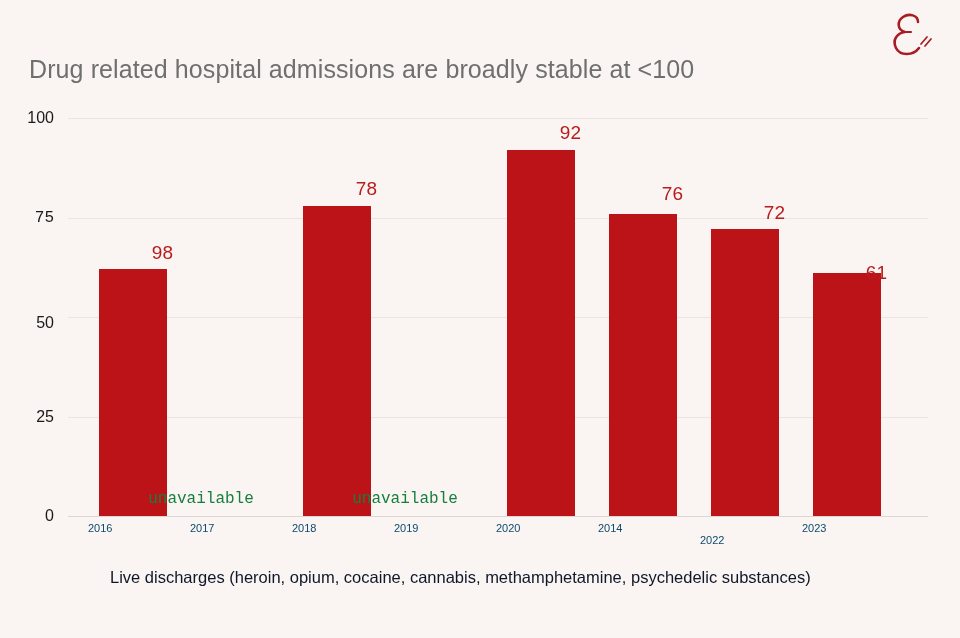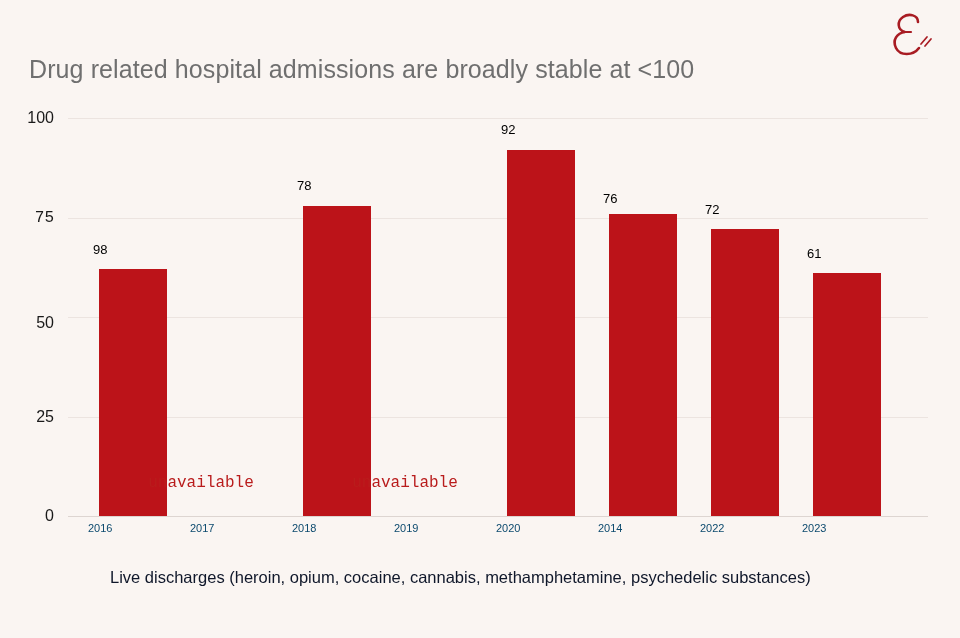--- a/index.html
+++ b/index.html
@@ -79,32 +79,32 @@
   
   .bar {
     position: absolute;
     bottom: 0;
     width: 68px;
     background: #bc1319;
   }
   .bar-value {
     position: absolute;
     width: 80px;
-    text-align: left;
-    font-size: 13px;
-    color: #000000;
+    text-align: right;
+    font-size: 19px;
+    color: #b91c1c;
   }
   .unavailable-note {
     position: absolute;
     width: 130px;
     text-align: center;
     font-size: 16px;
     font-family: "Liberation Mono", monospace;
-    color: #b91c1c;
-    bottom: 24px;
+    color: #15803d;
+    bottom: 8px;
   }
 
   
   #x-axis-labels {
     position: absolute;
     left: 68px;
     top: 522px;
     width: 860px;
     height: 26px;
   }
@@ -166,35 +166,35 @@
 
     <div class="bar" style="left:235px; height:310.4px;"></div>
     <div class="bar-value" style="left:229px; top:60.2px;">78</div>
 
     <div class="unavailable-note" style="left:272px;">unavailable</div>
 
     <div class="bar" style="left:439px; height:366.2px;"></div>
     <div class="bar-value" style="left:433px; top:4.4px;">92</div>
 
     <div class="bar" style="left:541px; height:302.5px;"></div>
-    <div class="bar-value" style="left:535px; top:73px;">76</div>
+    <div class="bar-value" style="left:535px; top:65px;">76</div>
 
     <div class="bar" style="left:643px; height:286.6px;"></div>
     <div class="bar-value" style="left:637px; top:84px;">72</div>
 
     <div class="bar" style="left:745px; height:242.8px;"></div>
-    <div class="bar-value" style="left:739px; top:128px;">61</div>
+    <div class="bar-value" style="left:739px; top:144px;">61</div>
   </div>
 
   <div id="x-axis-labels">
     <div class="xtick-label" style="left:20px;">2016</div>
     <div class="xtick-label" style="left:122px;">2017</div>
     <div class="xtick-label" style="left:224px;">2018</div>
     <div class="xtick-label" style="left:326px;">2019</div>
     <div class="xtick-label" style="left:428px;">2020</div>
     <div class="xtick-label" style="left:530px;">2014</div>
-    <div class="xtick-label" style="left:632px;">2022</div>
+    <div class="xtick-label" style="left:632px;margin-top:12px;">2022</div>
     <div class="xtick-label" style="left:734px;">2023</div>
   </div>
 
   <div id="chart-caption">Live discharges (heroin, opium, cocaine, cannabis, methamphetamine, psychedelic substances)</div>
 
 </div>
 
 </body></html>

